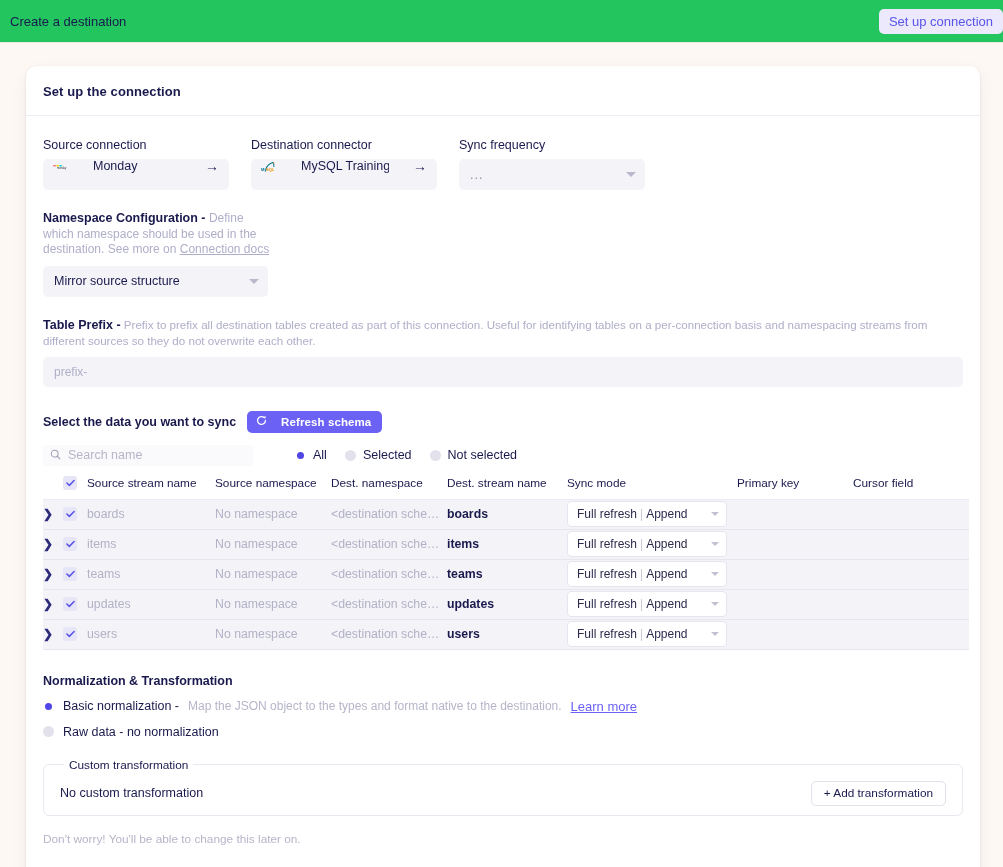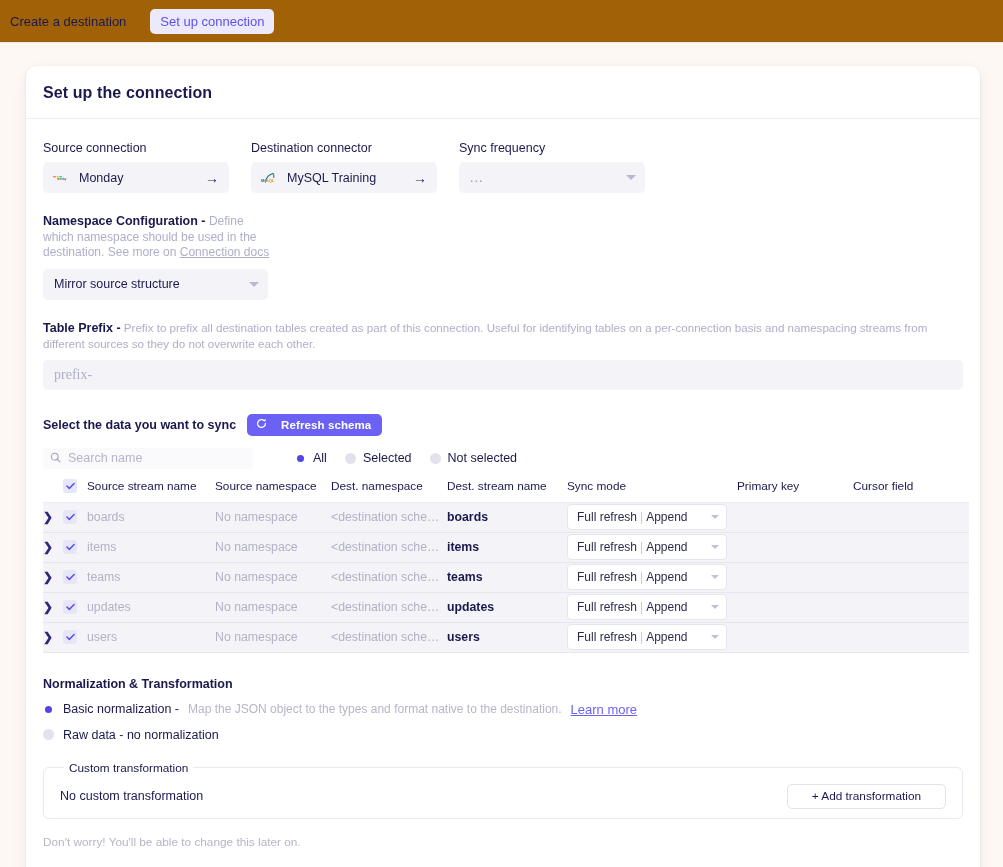--- a/index.html
+++ b/index.html
@@ -15,23 +15,23 @@
     color: #1a194d;
     font-size: 13px;
     overflow: hidden;
   }
 
   
   .topbar {
     height: 42px;
     display: flex;
     align-items: center;
-    justify-content: flex-start;
-    gap: 14px;
-    background: #a16207;
+    justify-content: space-between;
+    gap: 6px;
+    background: #22c55e;
   }
   .step {
     font-size: 13px;
     color: #1a194d;
     padding: 5px 10px;
     border-radius: 5px;
     white-space: nowrap;
   }
   .step.active {
     background: #ebe9fb;
@@ -51,21 +51,21 @@
     background: #ffffff;
     border-radius: 10px;
     box-shadow: 0 1px 3px rgba(26,25,77,0.10), 0 6px 18px rgba(26,25,77,0.05);
     padding-bottom: 34px;
   }
   .card-header {
     padding: 18px 17px 16px 17px;
     border-bottom: 1px solid #eeecf5;
   }
   .card-title {
-    font-size: 16px;
+    font-size: 13px;
     font-weight: bold;
     color: #1a194d;
     letter-spacing: .1px;
   }
   .card-body { padding: 0 17px; }
 
   
   .field-label {
     font-size: 12.5px;
     color: #1a194d;
@@ -93,23 +93,23 @@
     padding-top: 22px;
   }
   .conn-col { width: 186px; }
   .conn-col.freq { width: 186px; }
 
   .conn-box {
     height: 31px;
     background: #f4f4f8;
     border-radius: 5px;
     display: flex;
-    align-items: center;
+    align-items: flex-start;
     padding: 0 10px;
-    gap: 10px;
+    gap: 24px;
   }
   .conn-name {
     font-size: 12.5px;
     color: #1a194d;
     flex: 1;
     white-space: nowrap;
     overflow: hidden;
   }
   .arrow-right {
     font-size: 14px;
@@ -165,21 +165,21 @@
   .prefix-input {
     margin-top: 9px;
     height: 30px;
     background: #f4f4f8;
     border-radius: 5px;
     display: flex;
     align-items: center;
     padding: 0 11px;
     width: 920px;
   }
-  .prefix-input span { color: #afaec9; font-size: 14px; font-family: Liberation Serif, serif; }
+  .prefix-input span { color: #afaec9; font-size: 12px; }
 
   
   .sync-block { padding-top: 24px; }
   .sync-head {
     display: flex;
     align-items: center;
     gap: 11px;
   }
   .refresh-btn {
     background: #6b62f5;
@@ -352,21 +352,21 @@
     align-items: center;
     justify-content: space-between;
     width: 100%;
   }
   .custom-none { font-size: 12.5px; color: #1a194d; }
   .add-transform {
     border: 1px solid #e2e1ec;
     background: #fff;
     border-radius: 5px;
     height: 25px;
-    padding: 0 24px;
+    padding: 0 12px;
     font-size: 11.8px;
     color: #1a194d;
     cursor: pointer;
     font-family: "Liberation Sans", sans-serif;
   }
   .dontworry {
     margin-top: 16px;
     font-size: 11.8px;
     color: #b6b5c9;
   }

